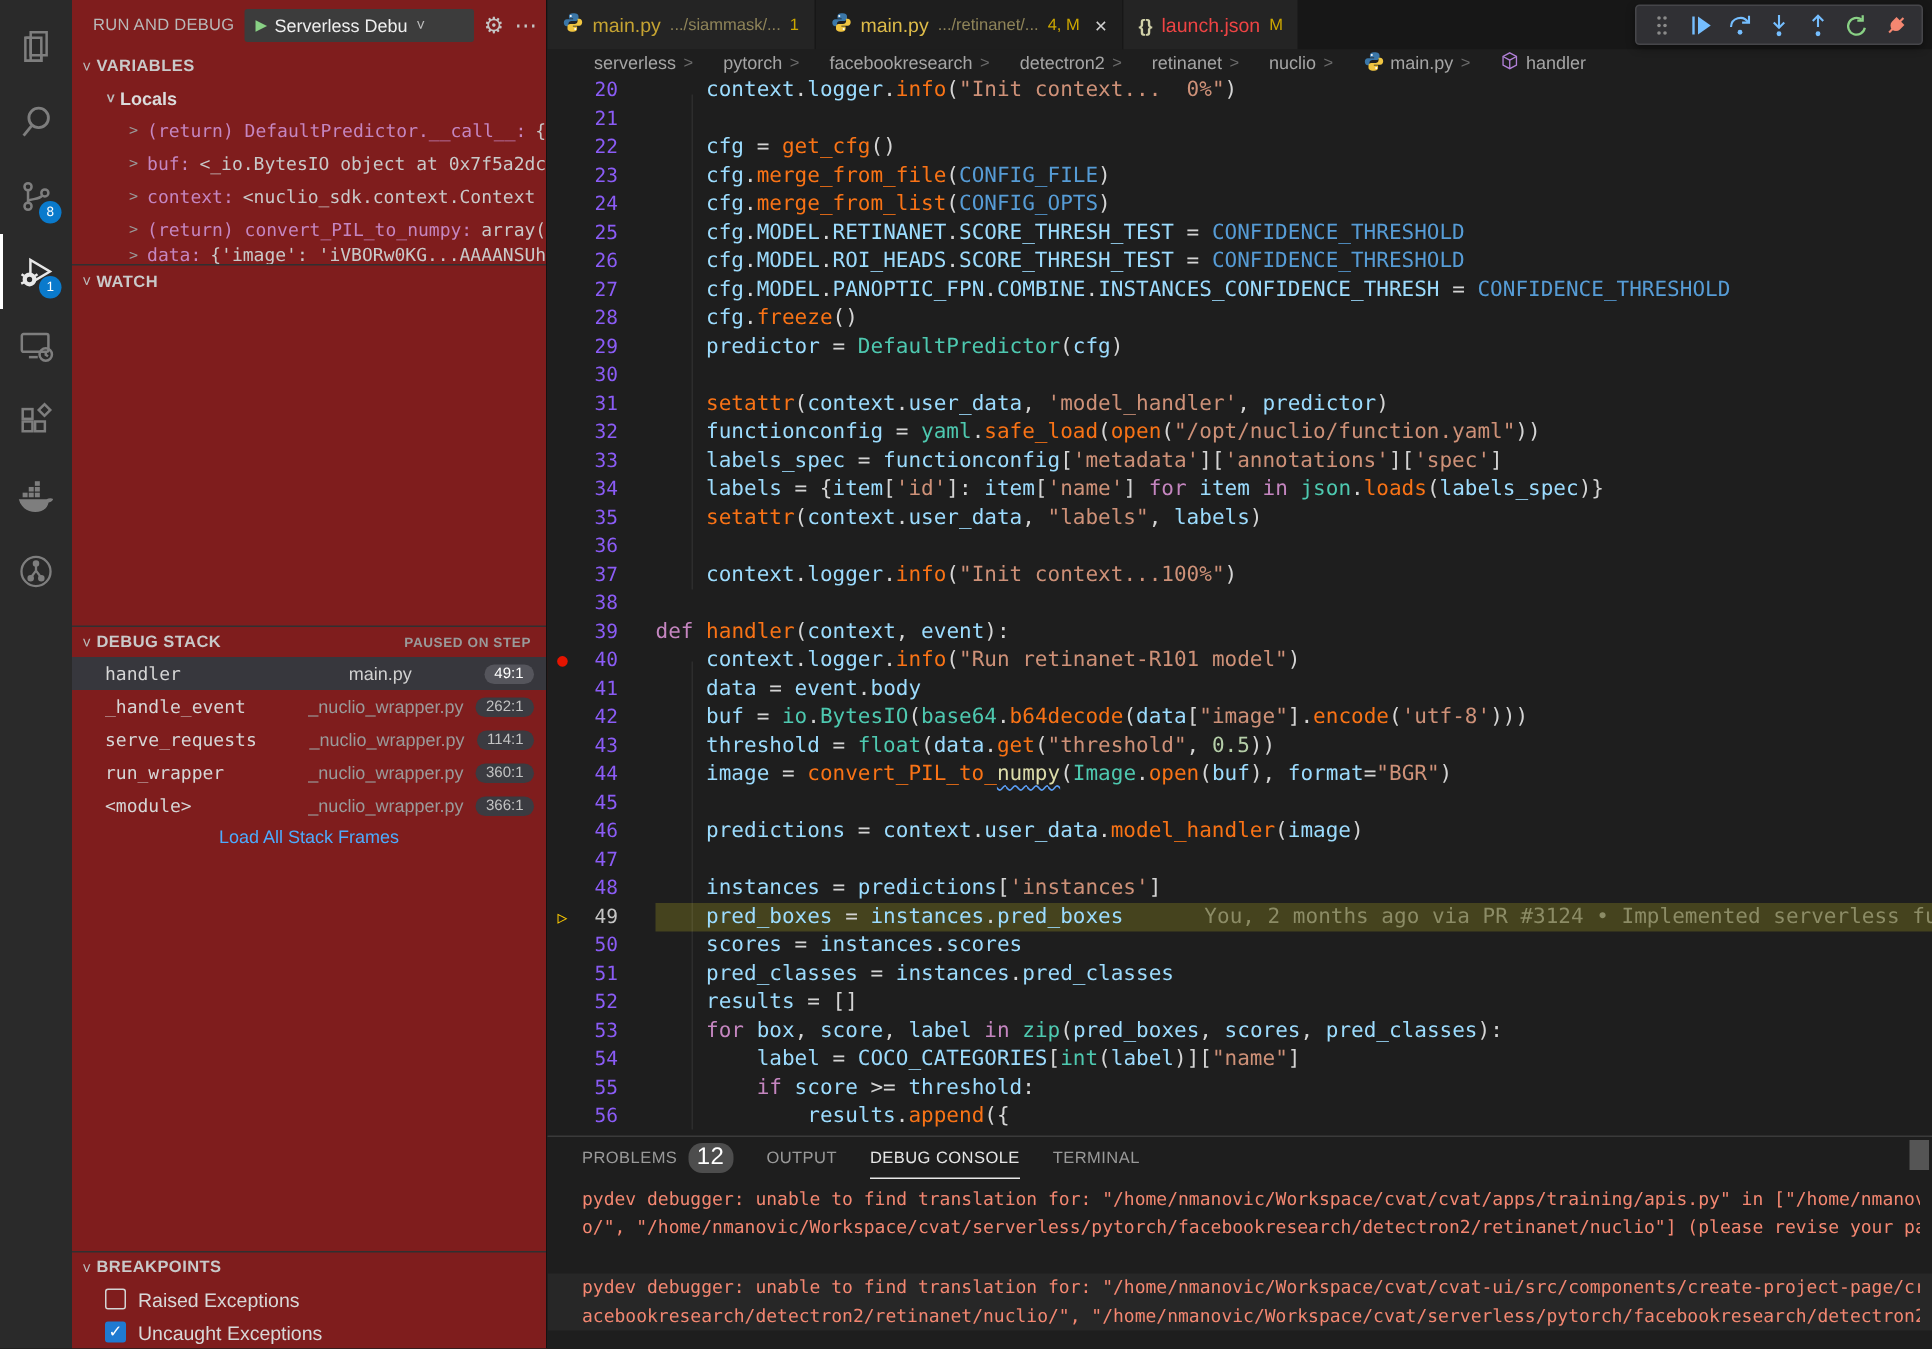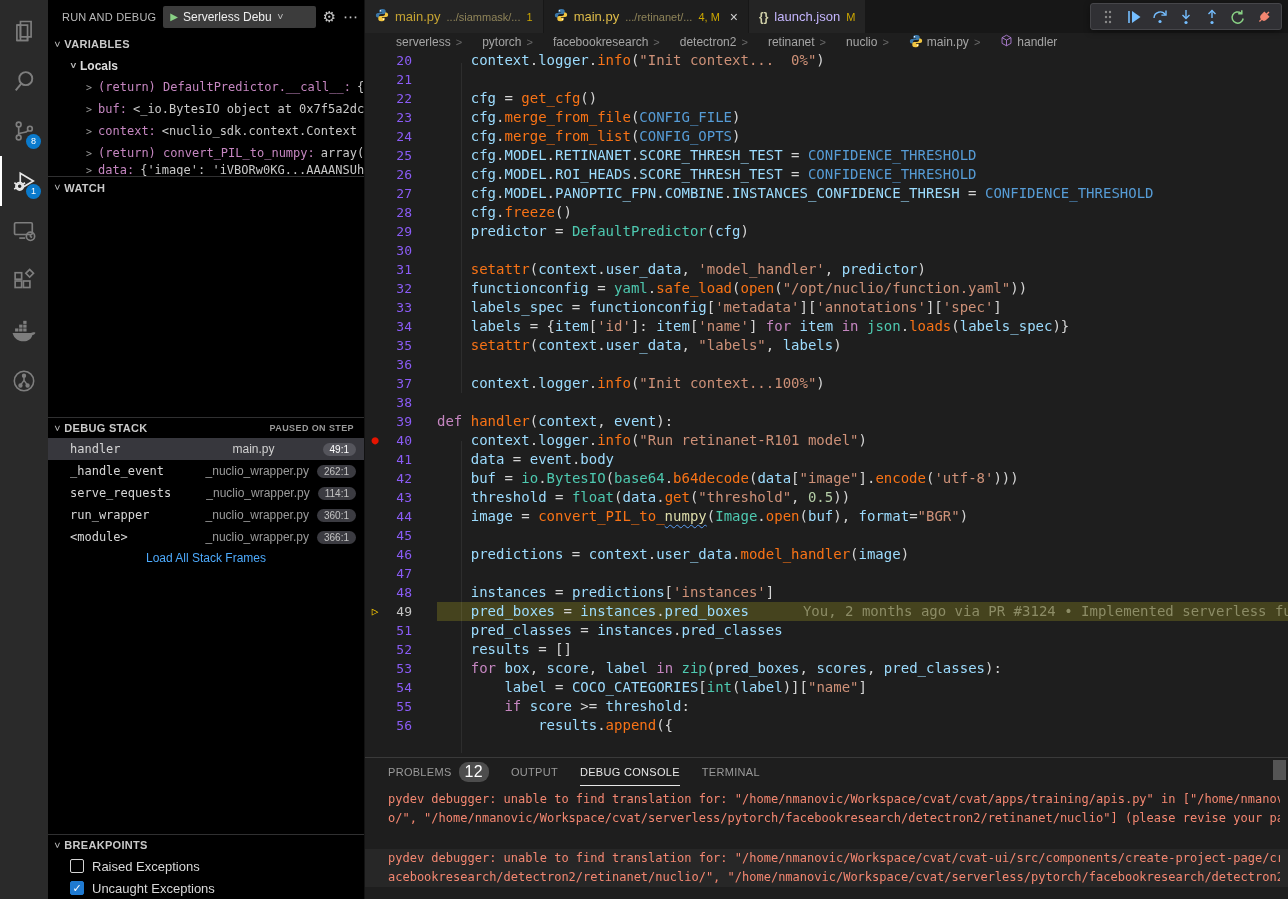--- a/index.html
+++ b/index.html
@@ -10,21 +10,21 @@
   
   .activitybar { width:48px; flex:none; background:#2a2a2a; display:flex; flex-direction:column; padding-top:6px; }
   .ab-item { position:relative; height:50px; display:flex; align-items:center; justify-content:center; cursor:pointer; }
   .ab-item svg { opacity:.75; }
   .ab-item.active svg { opacity:1; }
   .ab-item.active { border-left:2px solid #fff; }
   .ab-badge { position:absolute; right:7px; bottom:7px; min-width:15px; height:15px; border-radius:8px;
     background:#0a7acc; color:#fff; font-size:9px; line-height:15px; text-align:center; padding:0 2px; }
 
   
-  .sidebar { width:317px; flex:none; background:#000000; display:flex; flex-direction:column; color:#ccc; border-right:1px solid #121212;justify-content:flex-end; }
+  .sidebar { width:317px; flex:none; background:#7f1d1d; display:flex; flex-direction:column; color:#ccc; border-right:1px solid #121212;justify-content:flex-end; }
   .sb-top { height:33px; flex:none; display:flex; align-items:center; padding:0 6px 0 14px; gap:7px; }
   .sb-title { font-size:11px; color:#b9b9b9; letter-spacing:.2px; white-space:nowrap; }
   .launch-select { display:flex; align-items:center; gap:5px; background:#3c3c3c; border-radius:2px;
     height:22px; padding:0 7px; font-size:12px; color:#eee; cursor:pointer; flex:1; min-width:0; }
   .launch-select .play { color:#89d185; font-size:10px; }
   .launch-select .lbl { white-space:nowrap; overflow:hidden; }
   .chev { display:inline-block; transform:rotate(90deg); font-size:10px; color:#bbb; font-family:"DejaVu Sans Mono",monospace; }
   .sb-iconbtn { color:#c5c5c5; font-size:15px; cursor:pointer; flex:none; }
 
   .sec-hdr { flex:none; display:flex; align-items:center; gap:4px; padding-left:6px; font-size:11px; font-weight:bold;
@@ -58,21 +58,21 @@
   .bp-row { height:22px; display:flex; align-items:center; gap:8px; padding-left:22px; font-size:13px; color:#d8d8d8; cursor:pointer; }
   .cb { width:14px; height:14px; border:1.5px solid #d4d4d4; border-radius:2px; flex:none; }
   .cb.checked { background:#1f7ad1; border-color:#1f7ad1; color:#fff; font-size:11px; line-height:13px; text-align:center; }
 
   
   .main { flex:1; display:flex; flex-direction:column; position:relative; background:#1e1e1e; min-width:0; }
   .tabstrip { height:33px; flex:none; background:#171717; display:flex; align-items:stretch; }
   .tab { display:flex; align-items:center; gap:6px; padding:0 10px; background:#242424; border-right:1px solid #171717;
     font-size:13px; cursor:pointer; white-space:nowrap; }
   .tab.active { background:#1e1e1e; }
-  .tab .t-label { color:#c4b5fd; }
+  .tab .t-label { color:#ef4444; }
   .tab.warn .t-label { color:#c5a332; }
   .tab.warn.active .t-label { color:#ddbb49; }
   .tab .t-desc { font-size:11px; color:#8f8459; }
   .tab .t-badge { font-size:11px; color:#cca700; }
   .tab .t-close { color:#d0d0d0; font-size:14px; margin-left:4px; }
   .json-braces { color:#d0d0a8; font-weight:bold; font-size:12px; }
 
   .debug-toolbar { position:absolute; top:3px; right:6px; height:27px; display:flex; align-items:center; gap:4px;
     background:#303034; border:1px solid #46464a; border-radius:3px; padding:0 6px; z-index:5; box-shadow:0 2px 6px rgba(0,0,0,.4); }
   .dbg-btn { width:22px; height:22px; display:flex; align-items:center; justify-content:center; cursor:pointer; }
@@ -453,20 +453,21 @@
           <div class="code-row"><div class="gutter"><span class="g-marker bp-dot">●</span><span class="g-num">40</span></div><div class="code-text"><span class="tk-p">    </span><span class="tk-v">context</span><span class="tk-p">.</span><span class="tk-v">logger</span><span class="tk-p">.</span><span class="tk-f">info</span><span class="tk-p">(</span><span class="tk-s">"Run retinanet-R101 model"</span><span class="tk-p">)</span></div></div>
           <div class="code-row"><div class="gutter"><span class="g-marker"></span><span class="g-num">41</span></div><div class="code-text"><span class="tk-p">    </span><span class="tk-v">data</span><span class="tk-p"> = </span><span class="tk-v">event</span><span class="tk-p">.</span><span class="tk-v">body</span></div></div>
           <div class="code-row"><div class="gutter"><span class="g-marker"></span><span class="g-num">42</span></div><div class="code-text"><span class="tk-p">    </span><span class="tk-v">buf</span><span class="tk-p"> = </span><span class="tk-t">io</span><span class="tk-p">.</span><span class="tk-t">BytesIO</span><span class="tk-p">(</span><span class="tk-t">base64</span><span class="tk-p">.</span><span class="tk-f">b64decode</span><span class="tk-p">(</span><span class="tk-v">data</span><span class="tk-p">[</span><span class="tk-s">"image"</span><span class="tk-p">].</span><span class="tk-f">encode</span><span class="tk-p">(</span><span class="tk-s">'utf-8'</span><span class="tk-p">)))</span></div></div>
           <div class="code-row"><div class="gutter"><span class="g-marker"></span><span class="g-num">43</span></div><div class="code-text"><span class="tk-p">    </span><span class="tk-v">threshold</span><span class="tk-p"> = </span><span class="tk-t">float</span><span class="tk-p">(</span><span class="tk-v">data</span><span class="tk-p">.</span><span class="tk-f">get</span><span class="tk-p">(</span><span class="tk-s">"threshold"</span><span class="tk-p">, </span><span class="tk-n">0.5</span><span class="tk-p">))</span></div></div>
           <div class="code-row"><div class="gutter"><span class="g-marker"></span><span class="g-num">44</span></div><div class="code-text"><span class="tk-p">    </span><span class="tk-v">image</span><span class="tk-p"> = </span><span class="tk-f">convert_PIL_to_</span><span class="tk-sq">numpy</span><span class="tk-p">(</span><span class="tk-t">Image</span><span class="tk-p">.</span><span class="tk-f">open</span><span class="tk-p">(</span><span class="tk-v">buf</span><span class="tk-p">), </span><span class="tk-v">format</span><span class="tk-p">=</span><span class="tk-s">"BGR"</span><span class="tk-p">)</span></div></div>
           <div class="code-row"><div class="gutter"><span class="g-marker"></span><span class="g-num">45</span></div><div class="code-text"></div></div>
           <div class="code-row"><div class="gutter"><span class="g-marker"></span><span class="g-num">46</span></div><div class="code-text"><span class="tk-p">    </span><span class="tk-v">predictions</span><span class="tk-p"> = </span><span class="tk-v">context</span><span class="tk-p">.</span><span class="tk-v">user_data</span><span class="tk-p">.</span><span class="tk-f">model_handler</span><span class="tk-p">(</span><span class="tk-v">image</span><span class="tk-p">)</span></div></div>
           <div class="code-row"><div class="gutter"><span class="g-marker"></span><span class="g-num">47</span></div><div class="code-text"></div></div>
           <div class="code-row"><div class="gutter"><span class="g-marker"></span><span class="g-num">48</span></div><div class="code-text"><span class="tk-p">    </span><span class="tk-v">instances</span><span class="tk-p"> = </span><span class="tk-v">predictions</span><span class="tk-p">[</span><span class="tk-s">'instances'</span><span class="tk-p">]</span></div></div>
           <div class="code-row cur"><div class="gutter"><span class="g-marker step-arrow">▷</span><span class="g-num">49</span></div><div class="code-text"><span class="tk-p">    </span><span class="tk-v">pred_boxes</span><span class="tk-p"> = </span><span class="tk-v">instances</span><span class="tk-p">.</span><span class="tk-v">pred_boxes</span><span class="blame">You, 2 months ago via PR #3124 • Implemented serverless fu</span></div></div>
+          <div class="code-row"><div class="gutter"><span class="g-marker"></span><span class="g-num">50</span></div><div class="code-text"><span class="tk-p">    </span><span class="tk-v">scores</span><span class="tk-p"> = </span><span class="tk-v">instances</span><span class="tk-p">.</span><span class="tk-v">scores</span></div></div>
           <div class="code-row"><div class="gutter"><span class="g-marker"></span><span class="g-num">51</span></div><div class="code-text"><span class="tk-p">    </span><span class="tk-v">pred_classes</span><span class="tk-p"> = </span><span class="tk-v">instances</span><span class="tk-p">.</span><span class="tk-v">pred_classes</span></div></div>
           <div class="code-row"><div class="gutter"><span class="g-marker"></span><span class="g-num">52</span></div><div class="code-text"><span class="tk-p">    </span><span class="tk-v">results</span><span class="tk-p"> = []</span></div></div>
           <div class="code-row"><div class="gutter"><span class="g-marker"></span><span class="g-num">53</span></div><div class="code-text"><span class="tk-p">    </span><span class="tk-k">for</span><span class="tk-p"> </span><span class="tk-v">box</span><span class="tk-p">, </span><span class="tk-v">score</span><span class="tk-p">, </span><span class="tk-v">label</span><span class="tk-p"> </span><span class="tk-k">in</span><span class="tk-p"> </span><span class="tk-t">zip</span><span class="tk-p">(</span><span class="tk-v">pred_boxes</span><span class="tk-p">, </span><span class="tk-v">scores</span><span class="tk-p">, </span><span class="tk-v">pred_classes</span><span class="tk-p">):</span></div></div>
           <div class="code-row"><div class="gutter"><span class="g-marker"></span><span class="g-num">54</span></div><div class="code-text"><span class="tk-p">        </span><span class="tk-v">label</span><span class="tk-p"> = </span><span class="tk-v">COCO_CATEGORIES</span><span class="tk-p">[</span><span class="tk-t">int</span><span class="tk-p">(</span><span class="tk-v">label</span><span class="tk-p">)][</span><span class="tk-s">"name"</span><span class="tk-p">]</span></div></div>
           <div class="code-row"><div class="gutter"><span class="g-marker"></span><span class="g-num">55</span></div><div class="code-text"><span class="tk-p">        </span><span class="tk-k">if</span><span class="tk-p"> </span><span class="tk-v">score</span><span class="tk-p"> &gt;= </span><span class="tk-v">threshold</span><span class="tk-p">:</span></div></div>
           <div class="code-row"><div class="gutter"><span class="g-marker"></span><span class="g-num">56</span></div><div class="code-text"><span class="tk-p">            </span><span class="tk-v">results</span><span class="tk-p">.</span><span class="tk-f">append</span><span class="tk-p">({</span></div></div>
         </div>
     </div>
 
     <div class="panel">

